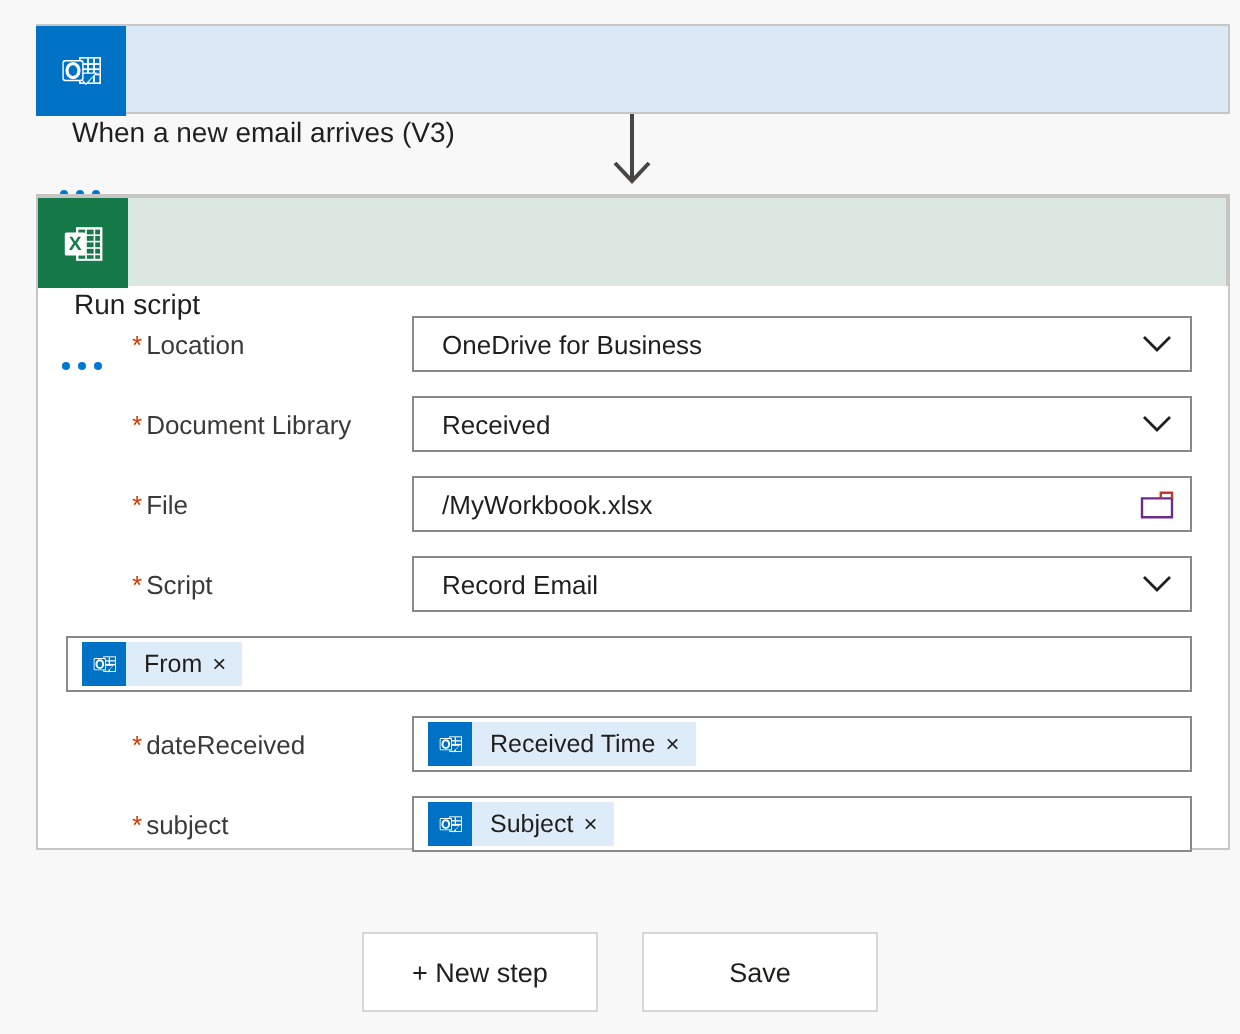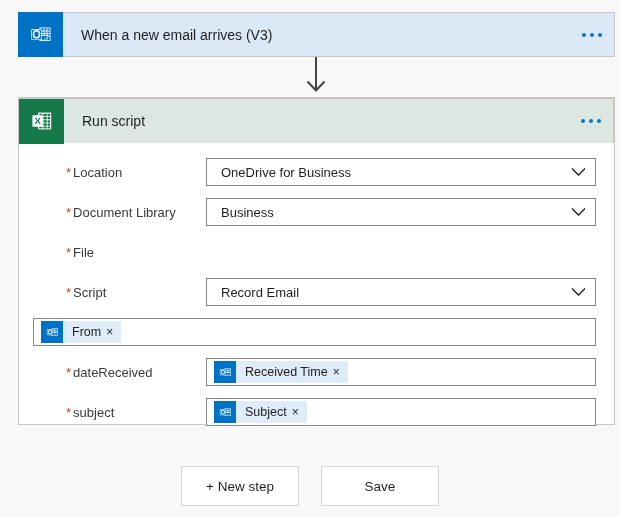--- a/index.html
+++ b/index.html
@@ -37,23 +37,24 @@
     left: 18px;
     top: 12px;
     width: 597px;
     height: 45px;
     border: none;
     background: transparent;
   }
 
   .card-header {
     display: flex;
-    align-items: center;
+    align-items: flex-start;
     height: 45px;
     box-sizing: border-box;
+    flex-direction: column;
   }
 
   #trigger-card .card-header {
     background: #dbe8f6;
     border: 1px solid #c8c6c4;
     border-left: none;
   }
 
   #action-card-header {
     background: #dbe7e0;
@@ -336,33 +337,42 @@
             </svg>
           </span>
         </div>
       </div>
 
       <div class="form-row">
         <span class="field-label">
           <span class="req-star">*</span><span>Document Library</span>
         </span>
         <div class="field-control">
-          <span class="field-value">Business</span>
+          <span class="field-value">Received</span>
           <span class="chevron-wrap">
             <svg width="15" height="10" viewBox="0 0 15 10" aria-hidden="true">
               <polyline points="1,1.5 7.5,8 14,1.5" fill="none" stroke="#201f1e" stroke-width="1.4"></polyline>
             </svg>
           </span>
         </div>
       </div>
 
       <div class="form-row">
         <span class="field-label">
           <span class="req-star">*</span><span>File</span>
         </span>
+        <div class="field-control">
+          <span class="field-value">/MyWorkbook.xlsx</span>
+          <span class="folder-wrap">
+            <svg width="17" height="15" viewBox="0 0 17 15" aria-hidden="true">
+              <path d="M1 4.2 H16 V13.6 H1 Z" fill="none" stroke="#6b2d8c" stroke-width="1.2"></path>
+              <path d="M10.4 4.2 V1.4 H16 V4.2" fill="none" stroke="#c0392b" stroke-width="1.2"></path>
+            </svg>
+          </span>
+        </div>
       </div>
 
       <div class="form-row">
         <span class="field-label">
           <span class="req-star">*</span><span>Script</span>
         </span>
         <div class="field-control">
           <span class="field-value">Record Email</span>
           <span class="chevron-wrap">
             <svg width="15" height="10" viewBox="0 0 15 10" aria-hidden="true">

